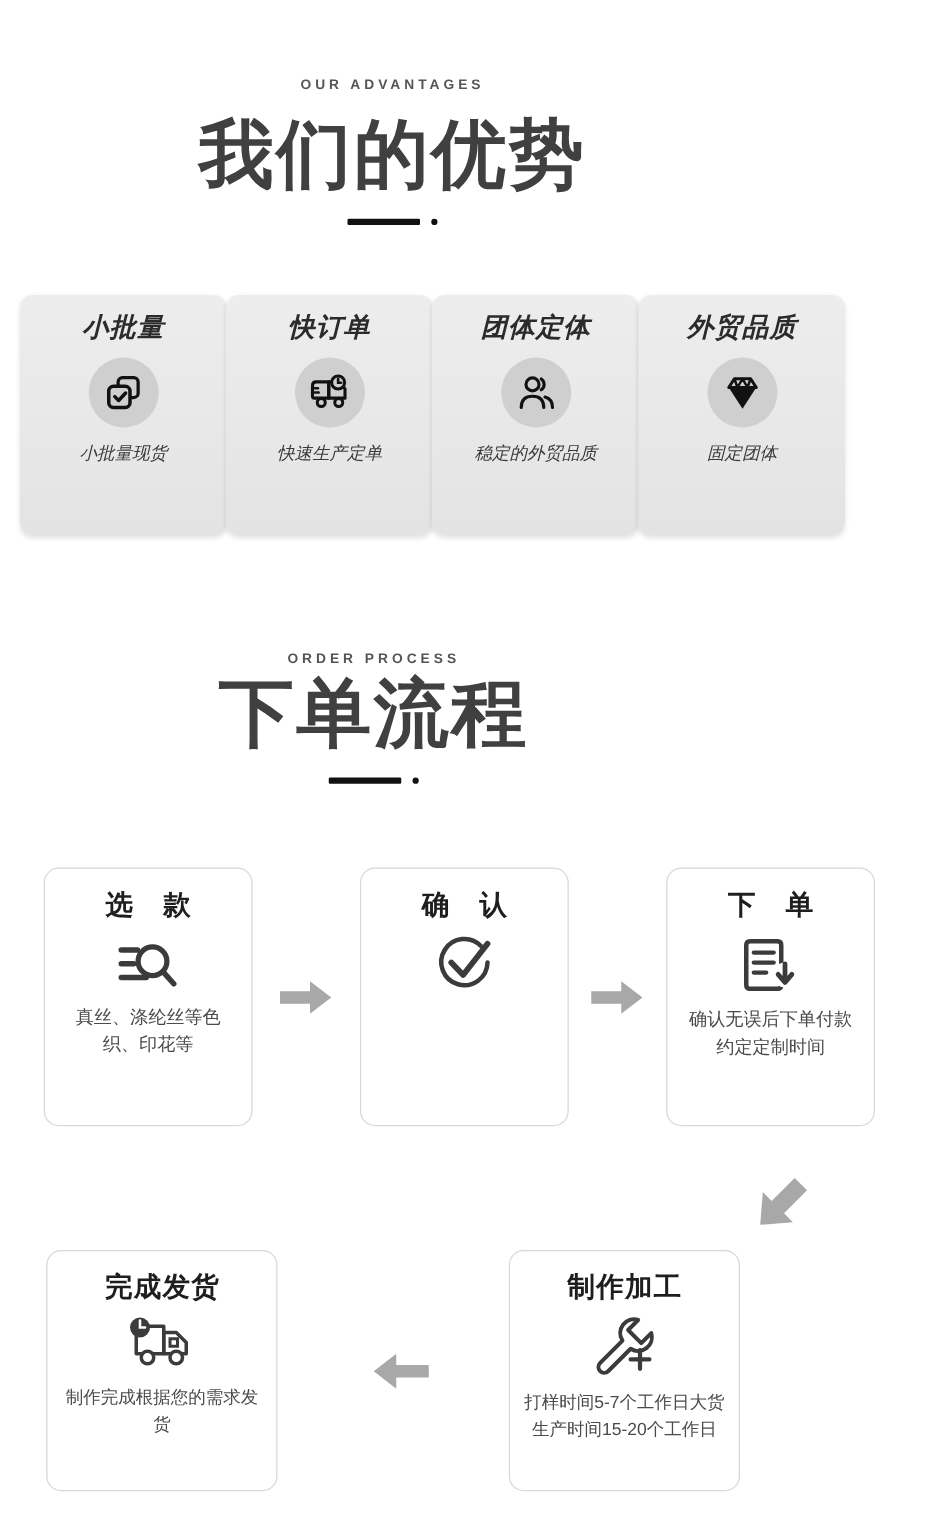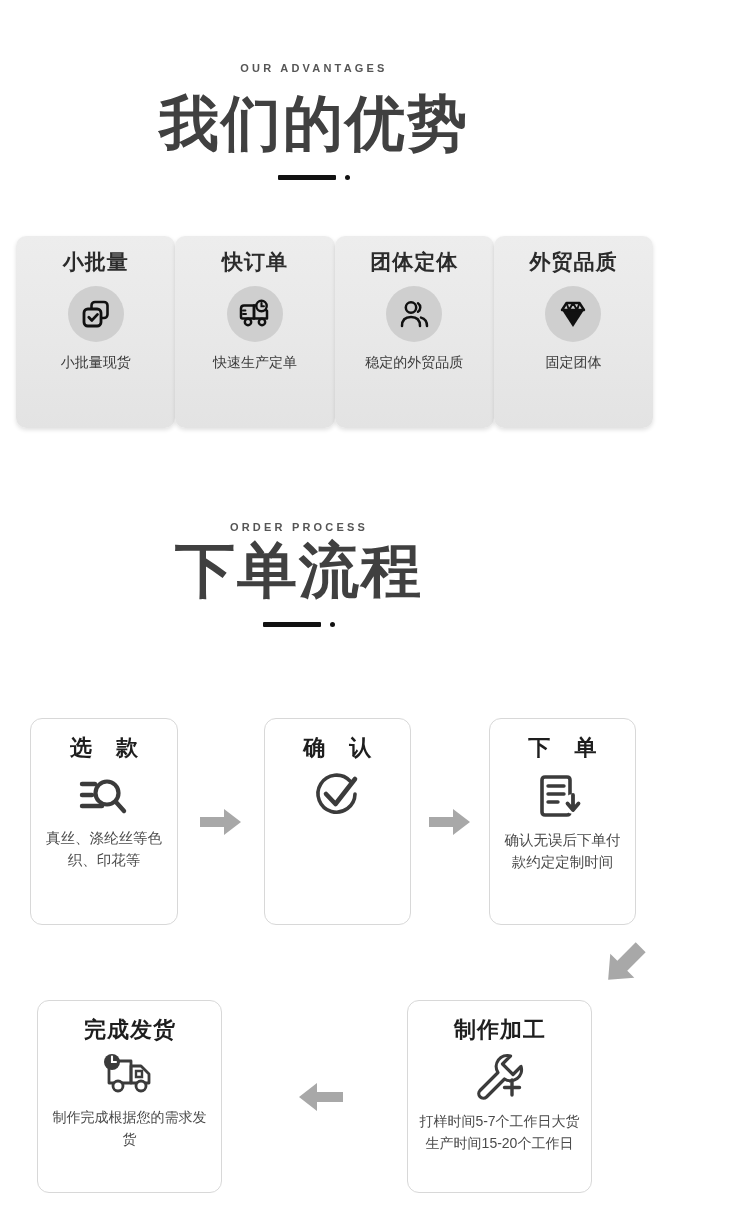--- a/index.html
+++ b/index.html
@@ -32,22 +32,22 @@
   .rule{
     display:flex;align-items:center;justify-content:center;gap:9px;
     margin-top:6px;
   }
   .rule .bar{width:58px;height:5px;background:#111;border-radius:1px;}
   .rule .dot{width:5px;height:5px;background:#111;border-radius:50%;}
 
   
   .adv-row{
     position:absolute;left:16px;top:236px;
-    width:637px;
-    display:flex;justify-content:space-between;
+    width:700px;
+    display:flex;font-style:italic;
   }
   .adv-card{
     width:165px;min-height:192px;
     background:linear-gradient(180deg,#ededed 0%,#e8e8e8 55%,#e3e3e3 100%);
     border-radius:10px;
     box-shadow:0 2px 4px rgba(0,0,0,.12);
     display:flex;flex-direction:column;align-items:center;
     padding:12px 8px 14px;
     box-sizing:border-box;
   }
@@ -58,21 +58,21 @@
     display:flex;align-items:center;justify-content:center;
     margin:10px 0 10px;
   }
   .adv-desc{
     font-size:14px;color:#3a3a3a;text-align:center;line-height:1.45;
     max-width:110px;
   }
 
   
   .proc-row1{
-    position:absolute;left:0;top:718px;width:636px;
+    position:absolute;left:0;top:694px;width:750px;
     display:flex;align-items:center;
   }
   .proc-card{
     background:#fff;
     border:1.4px solid #d8d8d8;
     border-radius:12px;
     box-sizing:border-box;
     display:flex;flex-direction:column;align-items:center;
     padding:14px 8px 14px;
   }

